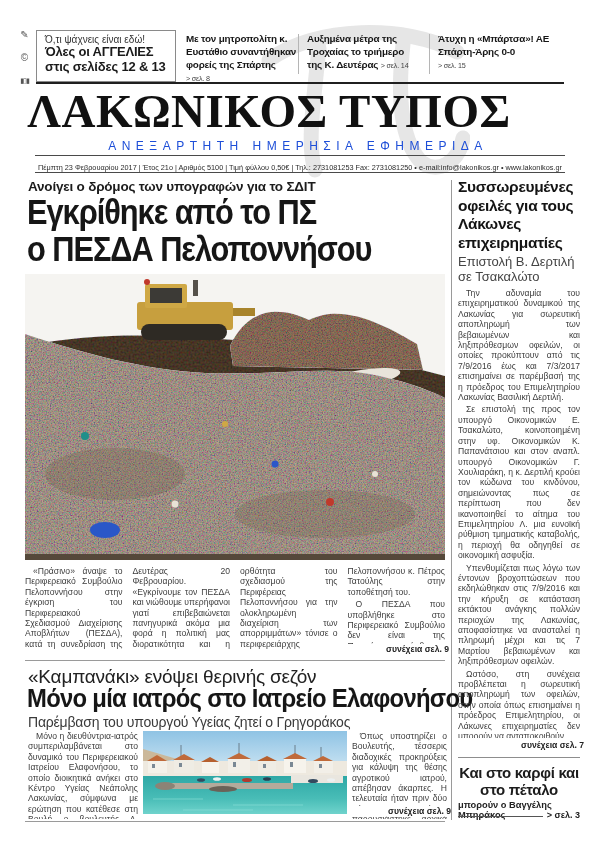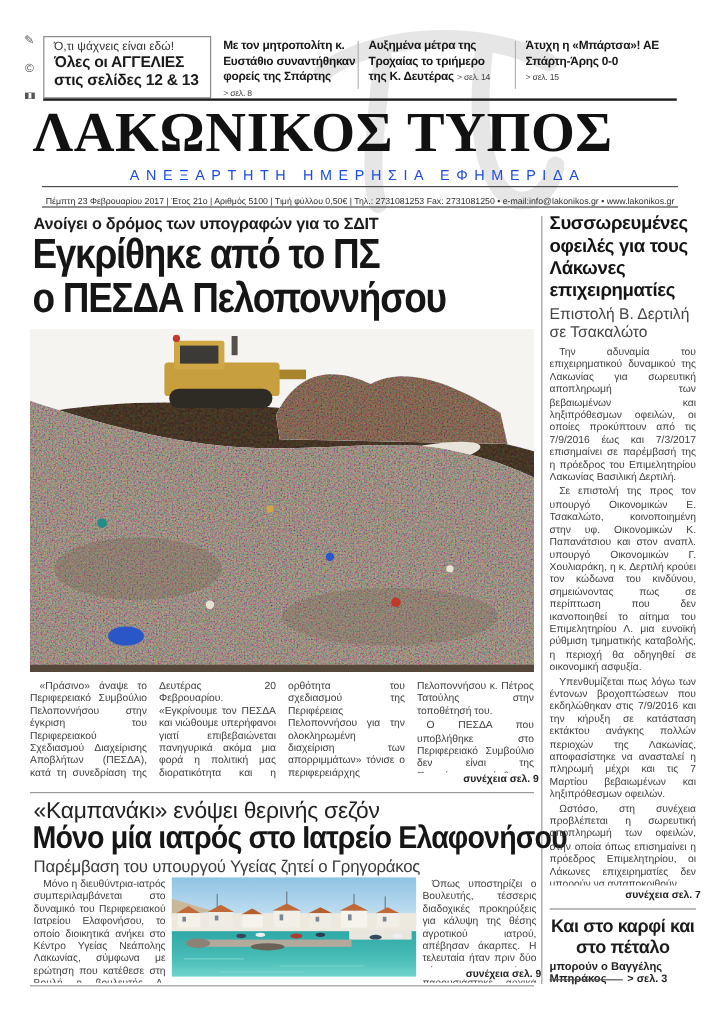--- a/index.html
+++ b/index.html
@@ -44,21 +44,21 @@
   .a2-cont{left:352px;top:806px;width:95px;text-align:right;}
   .bottom-rule{left:25px;top:821px;width:420px;height:1px;background:#9a9a9a;}
   
   .sb-title{left:458px;top:178px;width:122px;font-size:15.5px;font-weight:bold;line-height:18.5px;letter-spacing:-0.3px;color:#141414;}
   .sb-subtitle{left:458px;top:254px;width:122px;font-size:13px;line-height:15px;color:#444;}
   .sb-body{left:458px;top:288px;width:122px;height:450px;overflow:hidden;}
   .sb-cont{left:458px;top:740px;width:122px;text-align:right;}
   .sb-rule{left:458px;top:757px;width:122px;height:1px;background:#8d8d8d;}
   .note-title{left:458px;top:764px;width:122px;font-size:15px;font-weight:bold;line-height:17px;letter-spacing:-0.3px;text-align:center;}
   .note-byline{left:458px;top:800px;width:122px;font-size:9.3px;font-weight:bold;color:#222;}
-  .note-row{left:458px;top:810px;width:98px;display:flex;align-items:flex-end;gap:4px;}
+  .note-row{left:458px;top:810px;width:122px;display:flex;align-items:flex-end;gap:4px;}
   .note-row .line{flex:1;height:1px;background:#555;margin-bottom:3px;}
   .note-row .pref{font-size:9px;font-weight:bold;}
   .photo{display:block;}
   .wm{left:255px;top:14px;z-index:1;}
 </style>
 </head>
 <body>
 
 <div class="page">
 

